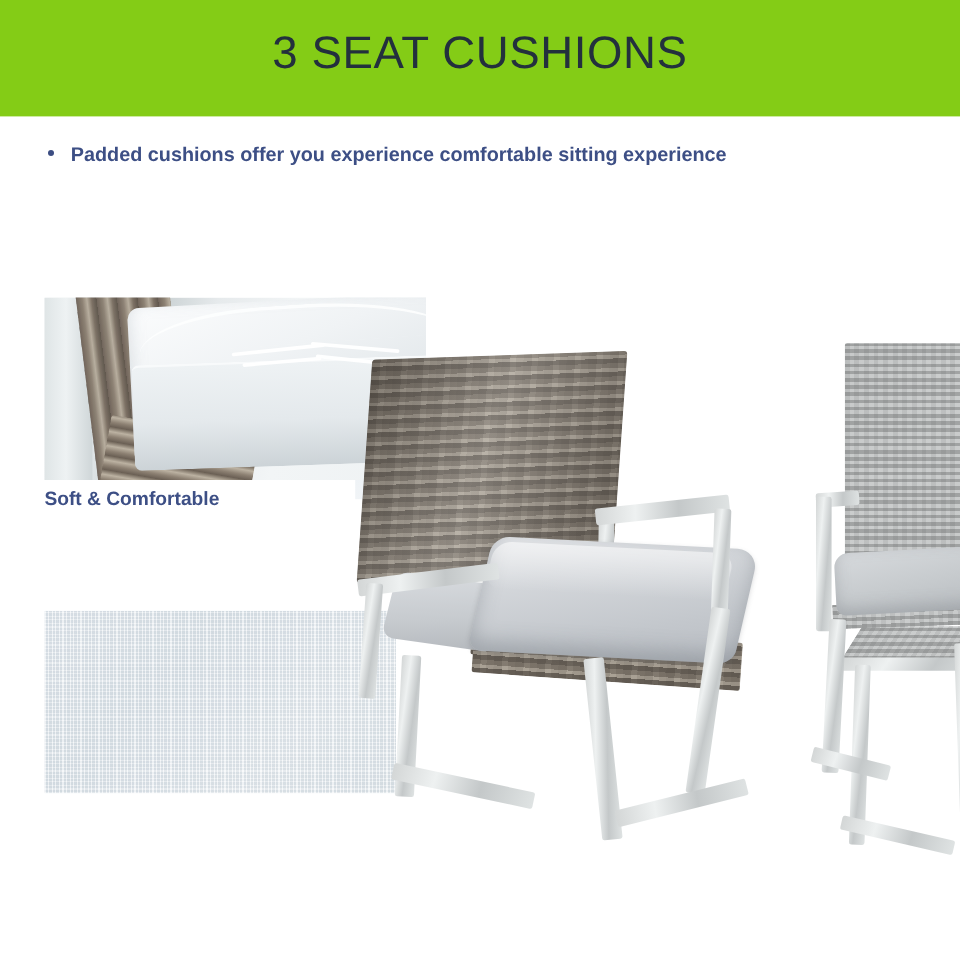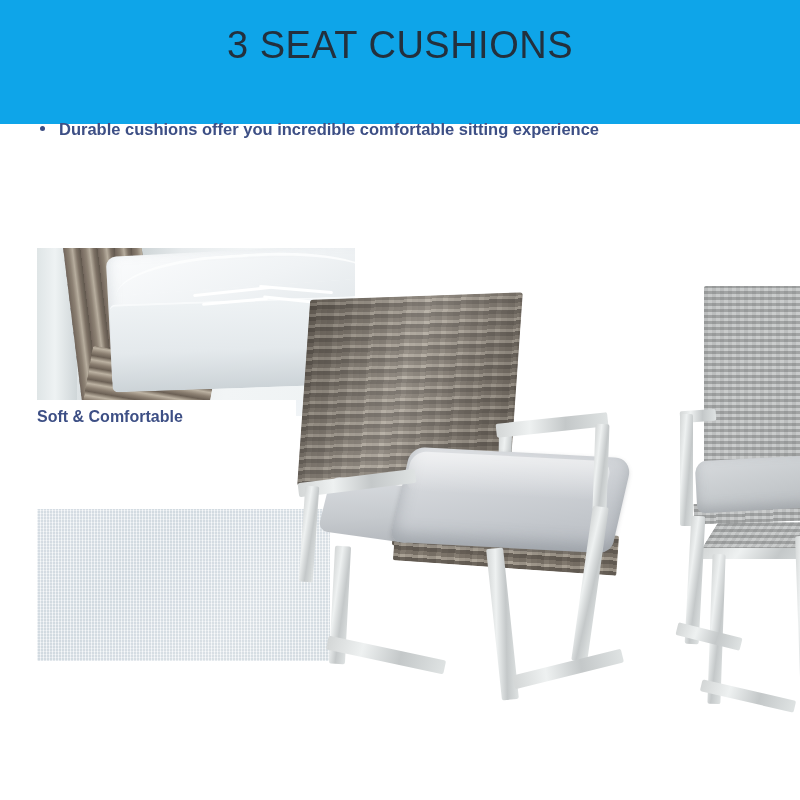--- a/index.html
+++ b/index.html
@@ -16,22 +16,22 @@
     height: 800px;
     background: #ffffff;
     overflow: hidden;
   }
 
   
   .banner {
     position: absolute;
     left: 0; top: 0;
     width: 800px;
-    height: 124px;
-    background: #0ea5e9;
+    height: 97px;
+    background: #84cc16;
   }
   .banner-title {
     position: absolute;
     left: 0; top: 24px;
     width: 800px;
     text-align: center;
     font-size: 38px;
     font-weight: 400;
     letter-spacing: 0.5px;
     color: #23303d;
@@ -426,21 +426,21 @@
 <body>
 
 <div id="page">
 
   <div class="banner">
     <div class="banner-title">3 SEAT CUSHIONS</div>
   </div>
 
   <div class="bullet-row">
     <span class="bullet-dot"></span>
-    <span class="bullet-text">Durable cushions offer you incredible comfortable sitting experience</span>
+    <span class="bullet-text">Padded cushions offer you experience comfortable sitting experience</span>
   </div>
 
   <div class="backdrop-tint"></div>
 
   <div class="inset" id="inset-soft">
     <div class="inset-photo">
       <div class="cu-bg"></div>
       <div class="cu-frameL"></div>
       <div class="cu-wicker"></div>
       <div class="cu-wicker2"></div>

